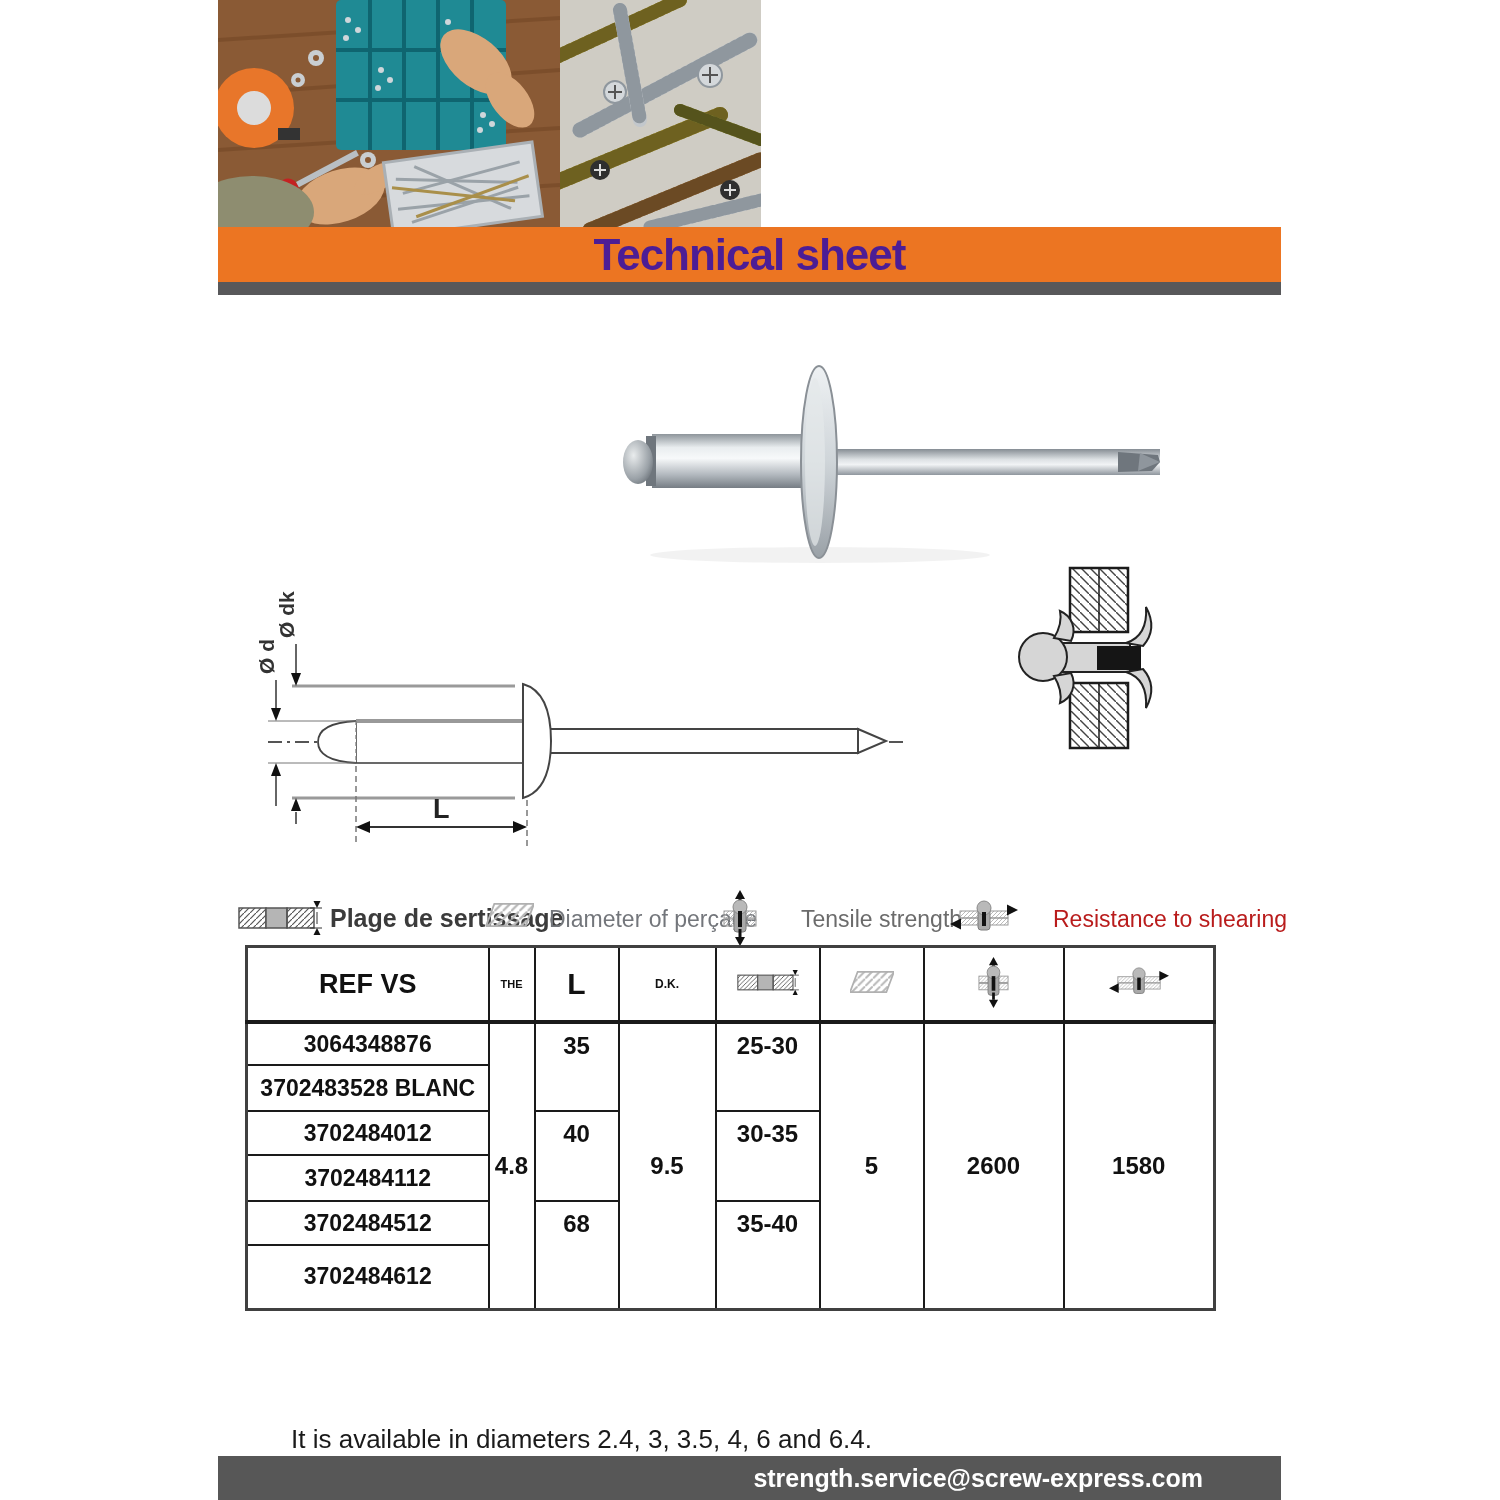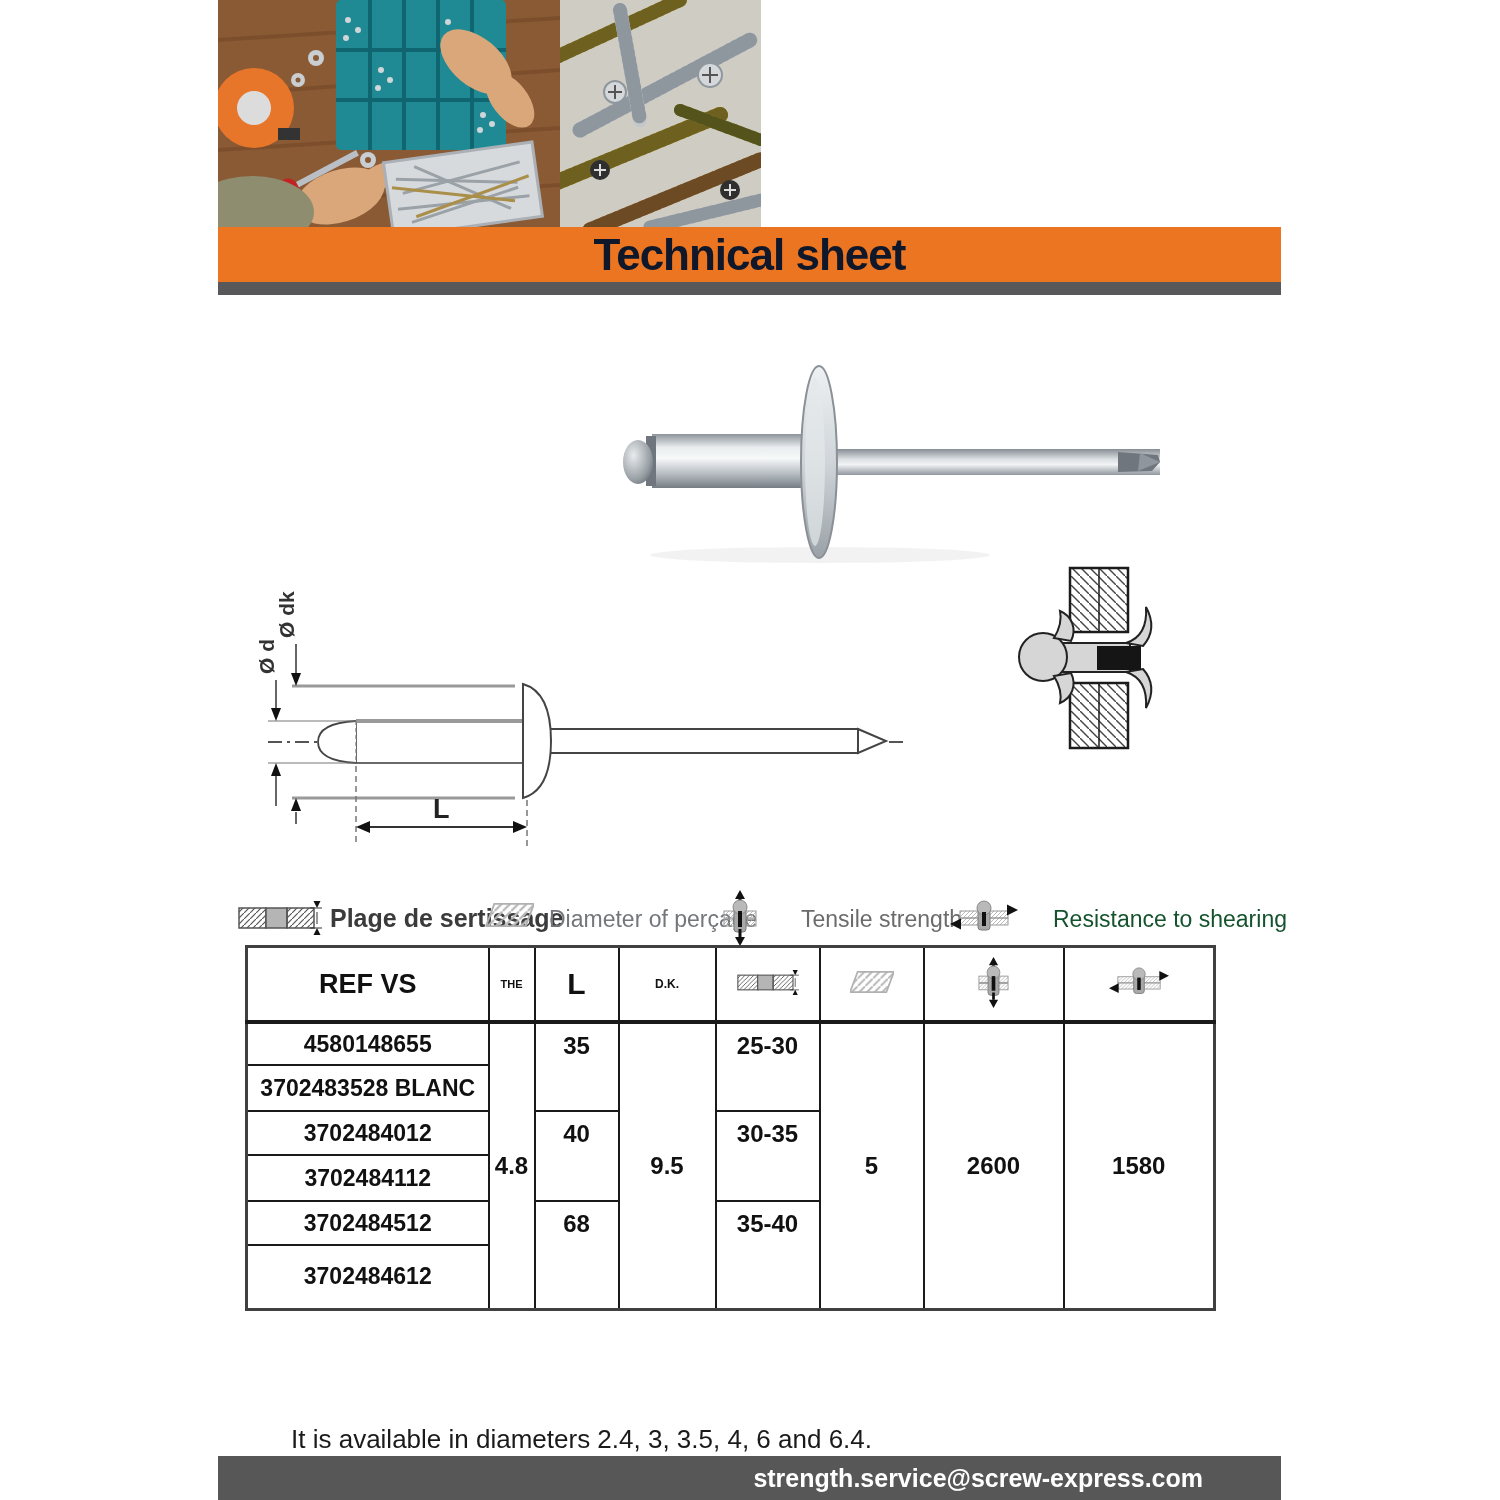--- a/index.html
+++ b/index.html
@@ -8,30 +8,30 @@
   .abs{position:absolute;}
 
   
   #hdr{left:218px;top:0;width:1063px;height:227px;display:flex;}
   #hdr-left{width:342px;height:227px;}
   #hdr-mid{width:520px;height:227px;background:#fff;position:relative;}
   #hdr-right{width:201px;height:227px;}
   #logo-text{position:absolute;left:62px;top:92px;font-size:41px;font-weight:bold;letter-spacing:-1px;white-space:nowrap;}
   #logo-text .p1{color:#57575a;}
   #logo-text .p2{color:#ED8024;font-style:italic;}
-  #banner{left:218px;top:227px;width:1063px;height:55px;background:#EC7522;color:#0f172a;
+  #banner{left:218px;top:227px;width:1063px;height:55px;background:#EC7522;color:#4c1d95;
           display:flex;align-items:center;justify-content:center;font-size:44px;font-weight:bold;letter-spacing:-1px;}
   #gstrip{left:218px;top:282px;width:1063px;height:13px;background:#58585A;}
 
   
   .leg-label{position:absolute;font-size:23px;color:#73767b;white-space:nowrap;}
   #leg1t{left:330px;top:904px;font-size:25px;font-weight:bold;color:#3b3b3b;}
   #leg2t{left:549px;top:906px;}
   #leg3t{left:801px;top:906px;color:#6b6b6b;}
-  #leg4t{left:1053px;top:906px;color:#14532d;}
+  #leg4t{left:1053px;top:906px;color:#b91c1c;}
 
   
   #spec-table{position:absolute;left:245px;top:945px;border-collapse:collapse;table-layout:fixed;
               font-weight:bold;color:#111;text-align:center;}
   #spec-table td,#spec-table th{border:2px solid #1a1a1a;padding:0;overflow:hidden;}
   #spec-table{border:3px solid #404040;}
   #spec-table thead th{border-bottom:4px solid #1a1a1a;height:72px;vertical-align:middle;}
   th.h-ref{font-size:27px;}
   th.h-the{font-size:11px;}
   th.h-l{font-size:30px;}
@@ -355,21 +355,21 @@
         <th><svg width="33" height="51">
               <use href="#ic-tensile"></use>
             </svg></th>
         <th><svg width="60" height="32">
               <use href="#ic-shear"></use>
             </svg></th>
       </tr>
     </thead>
     <tbody>
       <tr class="r1">
-        <td class="ref">4580148655</td>
+        <td class="ref">3064348876</td>
         <td class="v" rowspan="6">4.8</td>
         <td class="span2 lh43" rowspan="2">35</td>
         <td class="v" rowspan="6">9.5</td>
         <td class="span2 lh43" rowspan="2">25-30</td>
         <td class="v" rowspan="6">5</td>
         <td class="v" rowspan="6">2600</td>
         <td class="v" rowspan="6">1580</td>
       </tr>
       <tr class="r2">
         <td class="ref">3702483528 BLANC</td>

